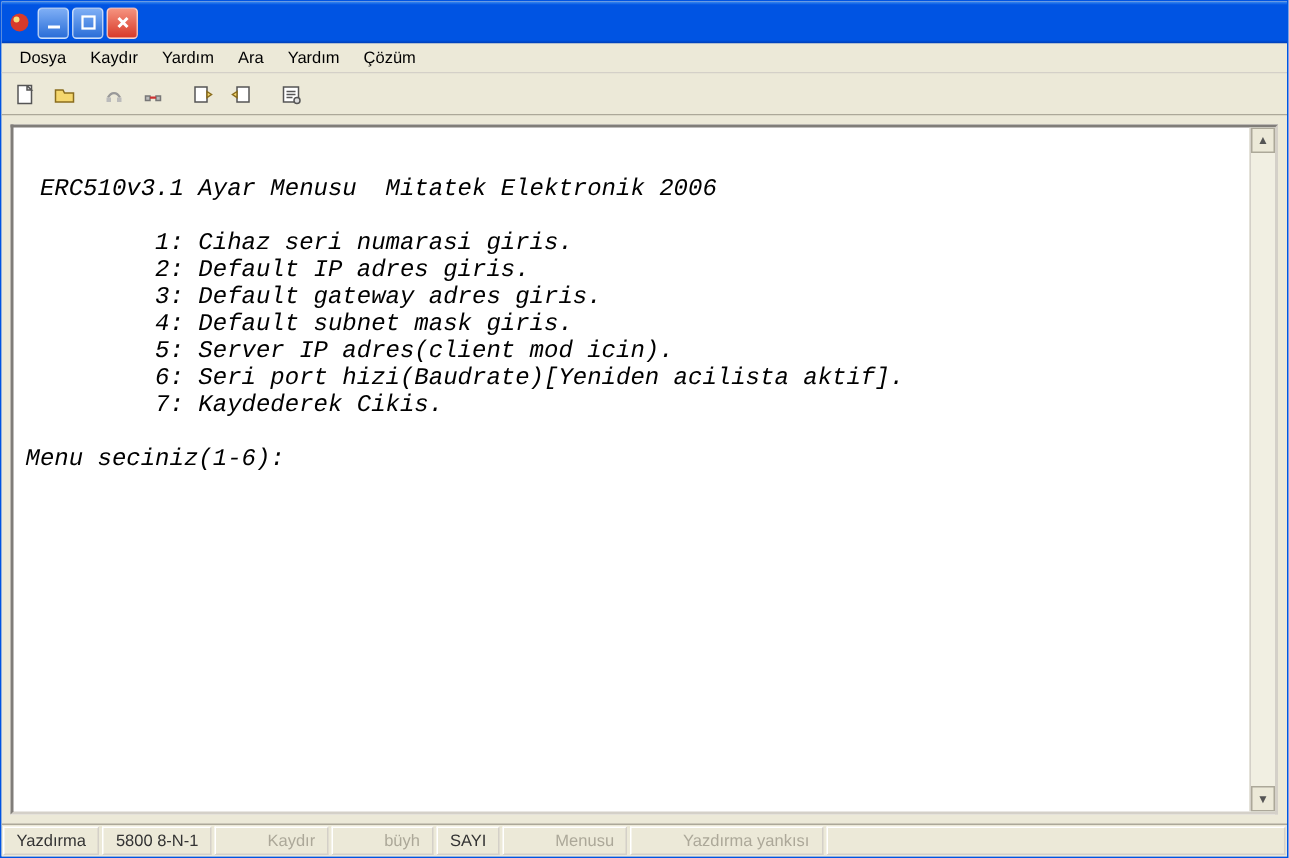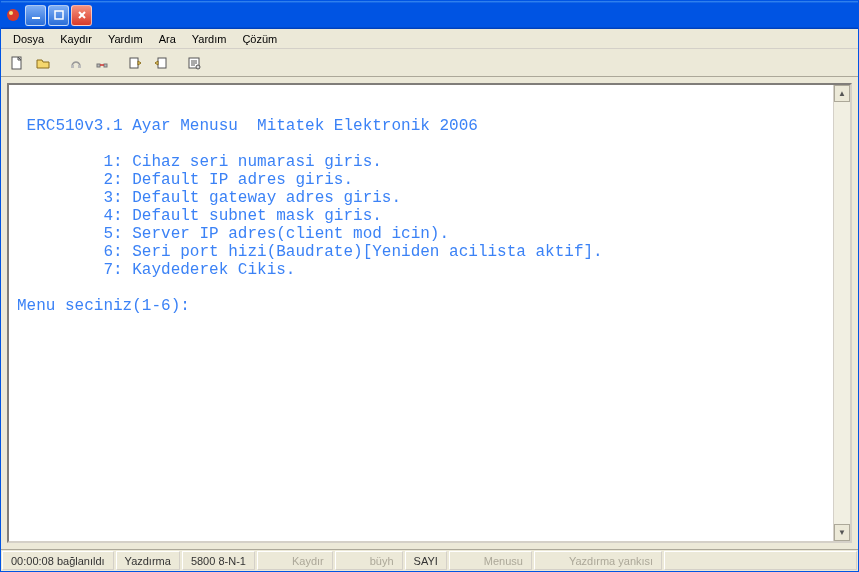--- a/index.html
+++ b/index.html
@@ -85,22 +85,23 @@
     position: relative;
     overflow: hidden;
     display: flex;
   }
   .terminal {
     flex: 1;
     padding: 32px 8px 8px 8px;
     font-family: "Courier New", monospace;
     font-size: 16px;
     line-height: 18px;
-    color: #3b82f6;
+    color: #000000;
     white-space: pre;
+    font-style: italic;
   }
   .vscroll {
     width: 17px;
     background: #ece9d8;
     border-left: 1px solid #d4d0c8;
     display: flex; flex-direction: column;
   }
   .vscroll .arrow {
     height: 17px; background: #ece9d8;
     border: 1px solid #aca899;
@@ -232,21 +233,20 @@
 <span>Menu seciniz(1-6):</span></div>
     <div class="vscroll">
       <div class="arrow">▲</div>
       <div class="track"></div>
       <div class="arrow">▼</div>
     </div>
   </div>
 </div>
 
 <div class="statusbar">
-  <div class="status-cell"><span>00:00:08</span>&nbsp;<span>bağlanıldı</span></div>
   <div class="status-cell">Yazdırma</div>
   <div class="status-cell">5800 8-N-1</div>
   <div class="status-cell dim">Kaydır</div>
   <div class="status-cell dim">büyh</div>
   <div class="status-cell">SAYI</div>
   <div class="status-cell dim">Menusu</div>
   <div class="status-cell dim">Yazdırma yankısı</div>
   <div class="status-cell" style="flex:1"></div>
 </div>
 

